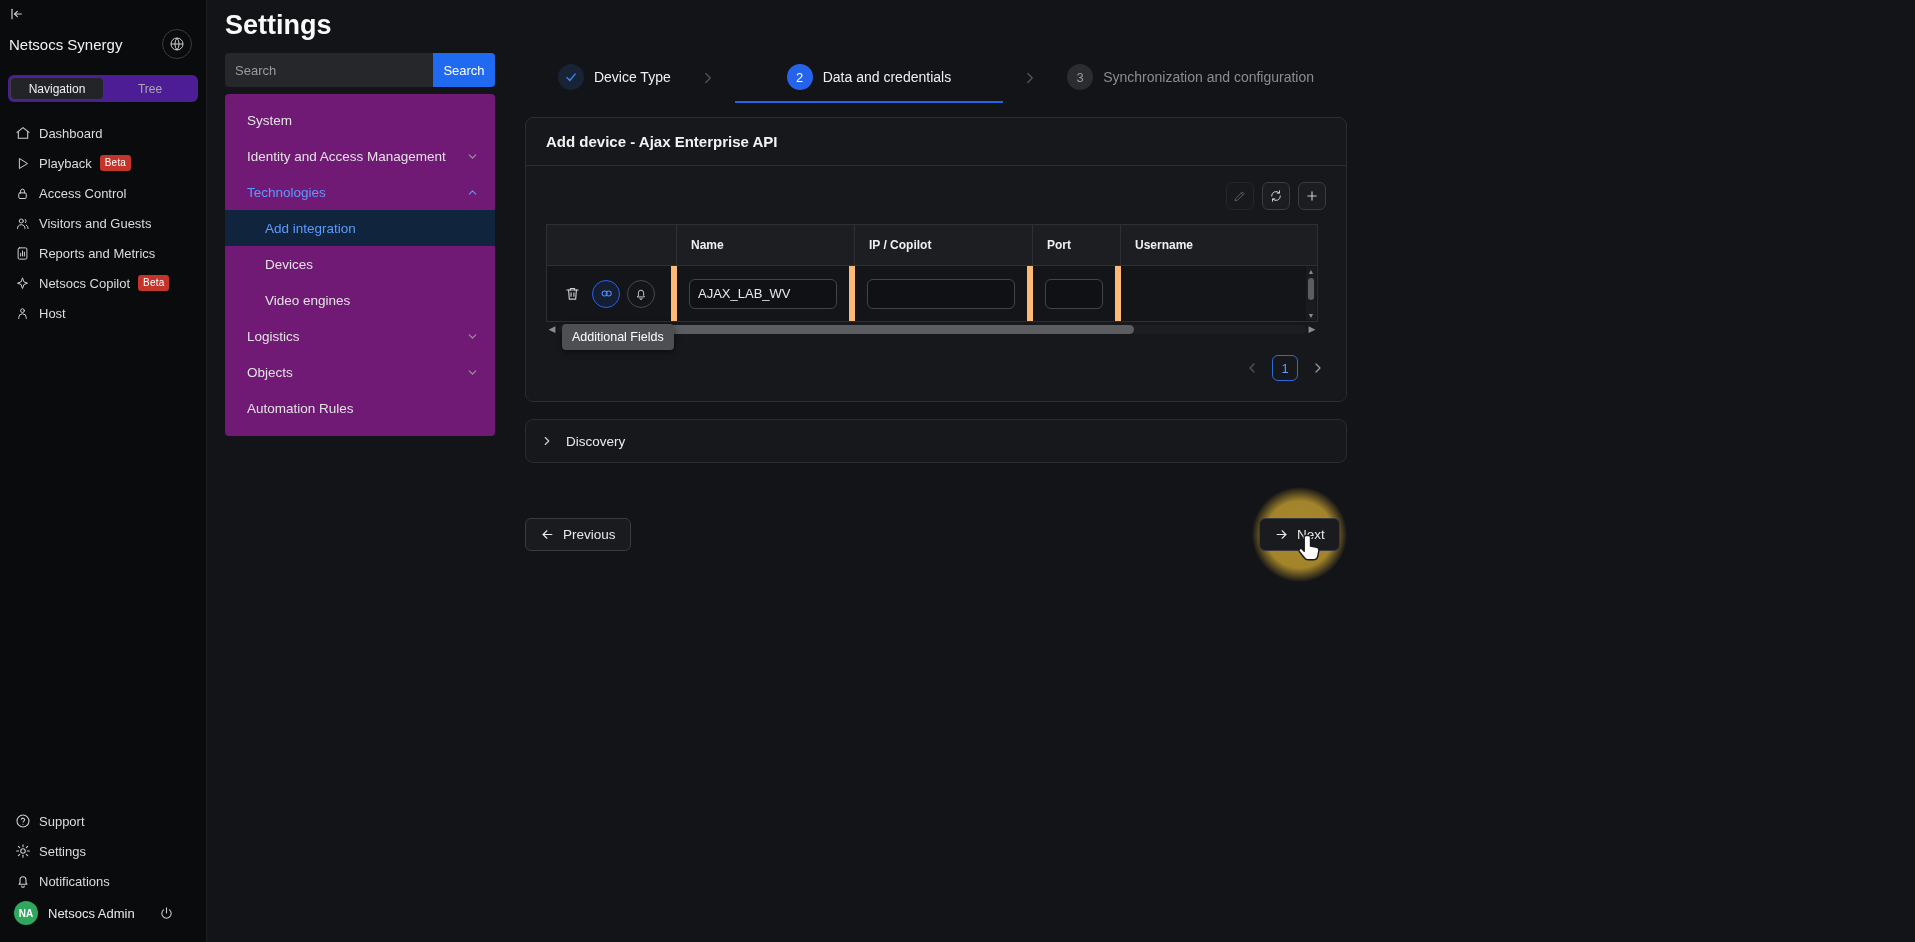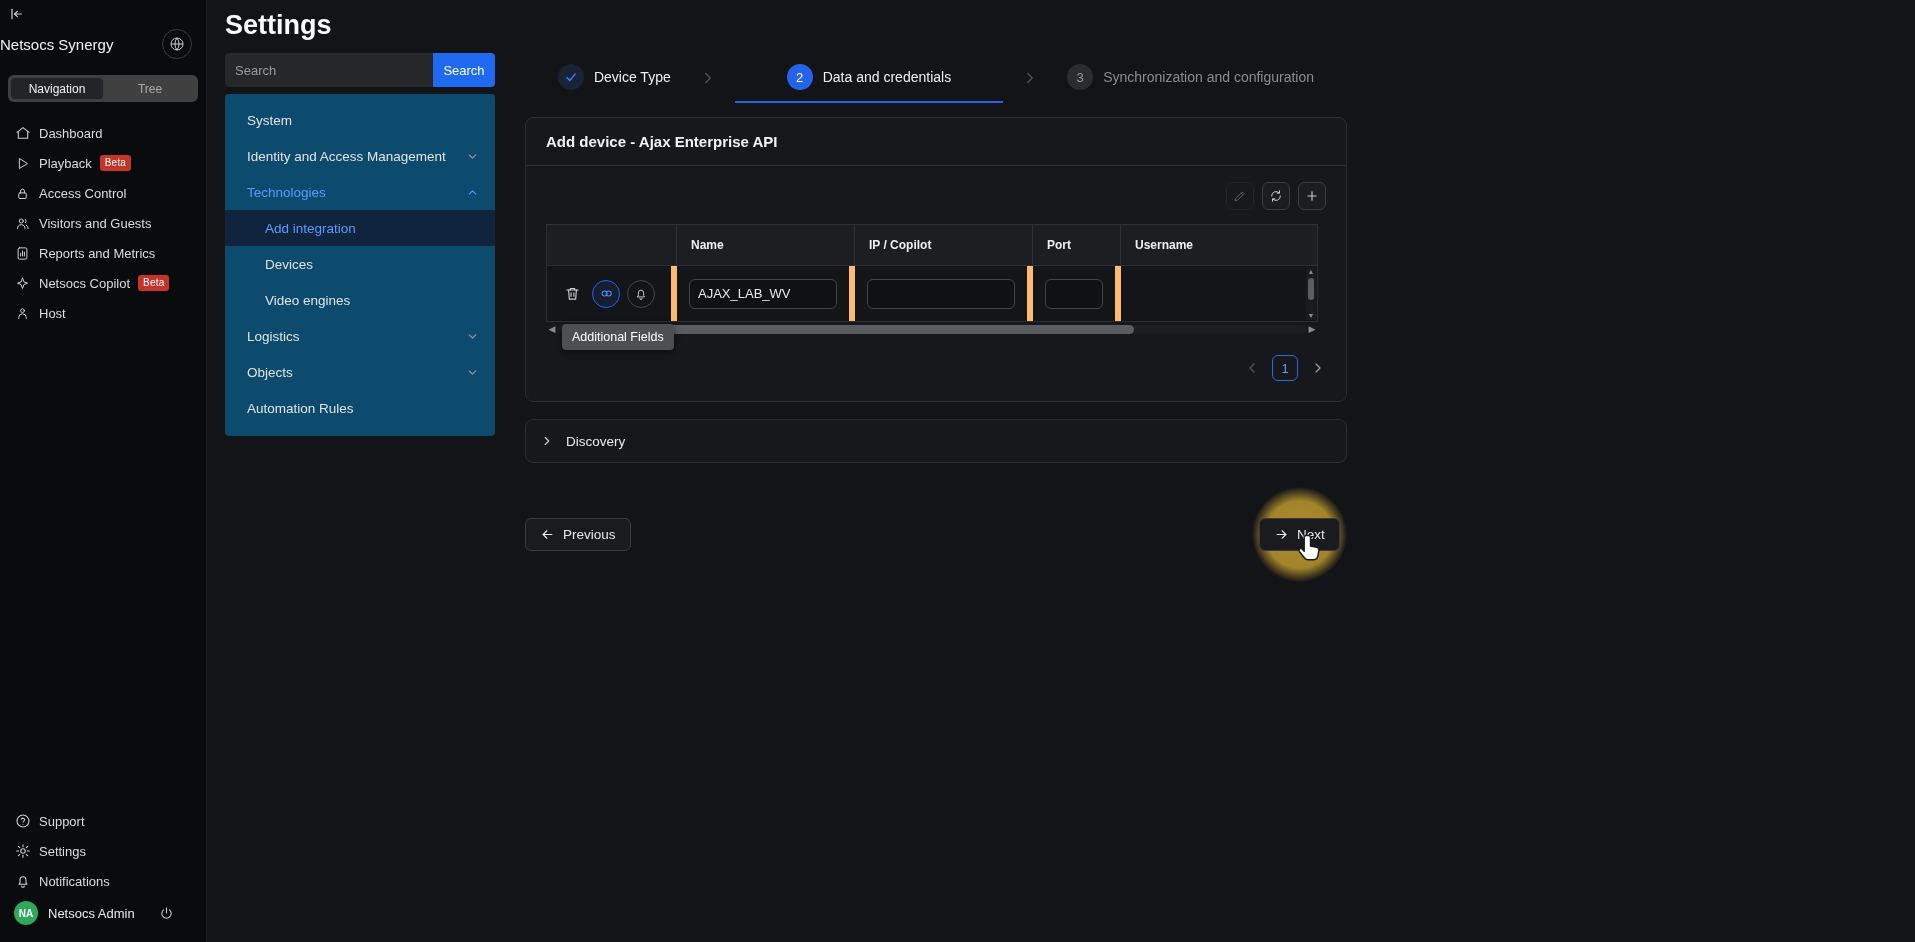--- a/index.html
+++ b/index.html
@@ -14,25 +14,25 @@
   .icon { display:inline-flex; align-items:center; justify-content:center; flex:0 0 auto; }
   .icon svg { display:block; }
 
   
   .sidebar {
     width:207px; height:942px; background:#0a0b0d;
     border-right:1px solid #1e1f22;
     display:flex; flex-direction:column; flex:0 0 auto;
   }
   .collapse-row { padding:6px 8px 0; color:#cfcfcf; }
-  .brand-row { display:flex; align-items:center; justify-content:space-between; padding:4px 14px 10px 0; }
+  .brand-row { display:flex; align-items:center; justify-content:space-between; padding:4px 14px 10px 9px; }
   .brand-name { font-size:15px; color:#f2f2f2; }
   .globe-btn { width:30px; height:30px; border:1px solid #3a3b3e; border-radius:50%;
     background:transparent; color:#cfcfcf; display:flex; align-items:center; justify-content:center; cursor:pointer; }
-  .view-toggle { margin:6px 8px 0; background:#404040; border-radius:6px; display:flex; padding:2px; }
+  .view-toggle { margin:6px 8px 0; background:#4c1d95; border-radius:6px; display:flex; padding:2px; }
   .view-seg { flex:1; height:23px; display:flex; align-items:center; justify-content:center;
     font-size:12px; color:#a9aaac; border-radius:5px; cursor:pointer; }
   .view-seg.active { background:#232427; border:1px solid #3c3d40; color:#f0f0f0; }
   .nav-list { margin-top:16px; display:flex; flex-direction:column; }
   .nav-item { height:30px; display:flex; align-items:center; gap:8px; padding:0 14px;
     color:#dcdcdc; font-size:13px; cursor:pointer; }
   .nav-item .icon { color:#cfcfcf; width:17px; }
   .badge { background:#c3342b; color:#fff; font-size:10px; line-height:1; padding:3px 5px;
     border-radius:3px; letter-spacing:.2px; }
   .sidebar-footer { margin-top:auto; padding-bottom:12px; display:flex; flex-direction:column; }
@@ -48,21 +48,21 @@
   .content-row { display:flex; gap:30px; align-items:flex-start; }
 
   
   .left-col { width:270px; flex:0 0 auto; }
   .search-row { display:flex; height:34px; }
   .search-input { flex:1; background:#26272b; border:none; border-radius:4px 0 0 4px;
     color:#e6e6e6; padding:0 10px; font-size:13px; font-family:"Liberation Sans", sans-serif; outline:none; }
   .search-input::placeholder { color:#9a9b9e; }
   .search-btn { width:62px; background:#1f6af0; color:#fff; border:none; border-radius:0 4px 4px 0;
     font-size:13px; cursor:pointer; font-family:"Liberation Sans", sans-serif; }
-  .menu { background:#0c4a6e; border-radius:4px; margin-top:7px; padding:8px 0 10px; }
+  .menu { background:#701a75; border-radius:4px; margin-top:7px; padding:8px 0 10px; }
   .menu-item { height:36px; display:flex; align-items:center; justify-content:space-between;
     padding:0 16px 0 22px; font-size:13.5px; color:#e3e3e3; cursor:pointer; }
   .menu-item .chev { color:#9a9a9c; }
   .menu-item.section-active { color:#5b9bff; }
   .menu-item.section-active .chev { color:#5b9bff; }
   .menu-item.sub { padding-left:40px; }
   .menu-item.sub.active { background:#10243e; color:#5b9bff; }
 
   
   .right-col { width:822px; flex:0 0 auto; display:flex; flex-direction:column; }

